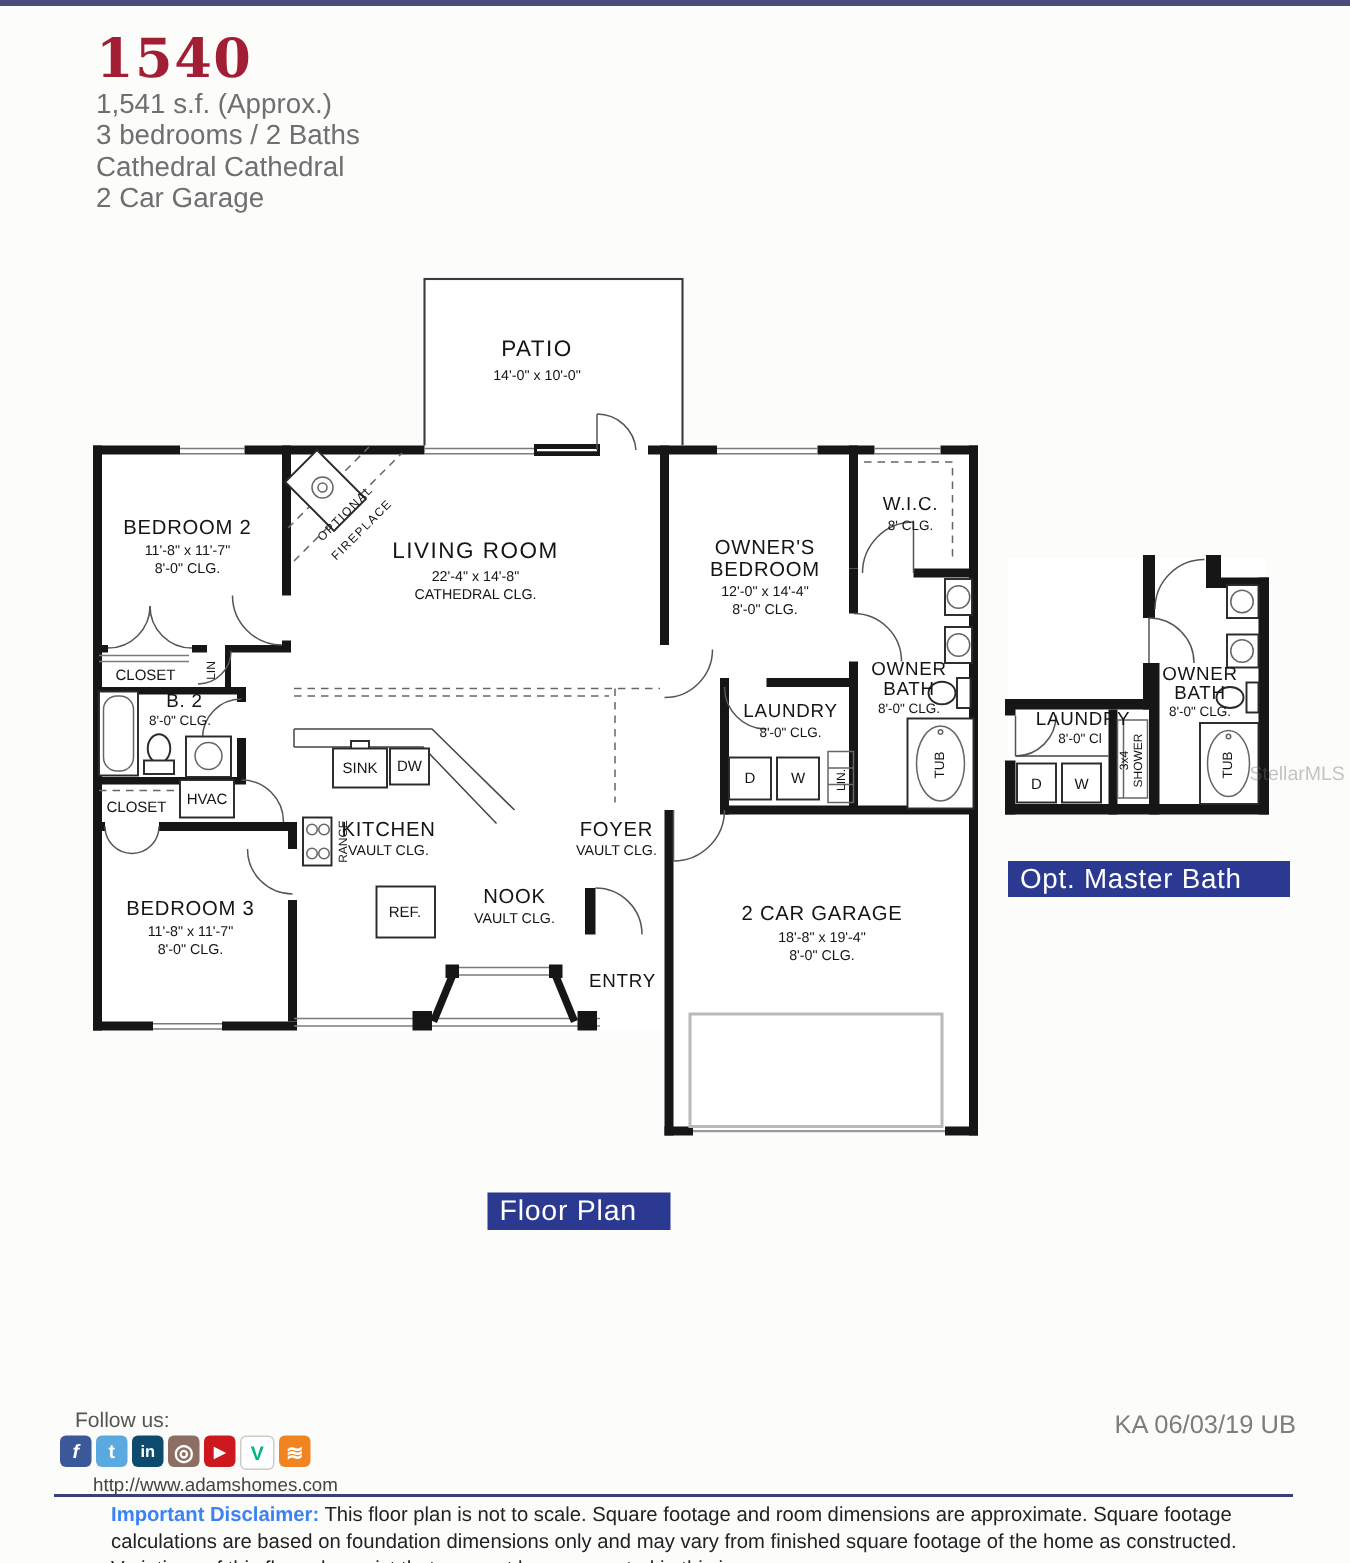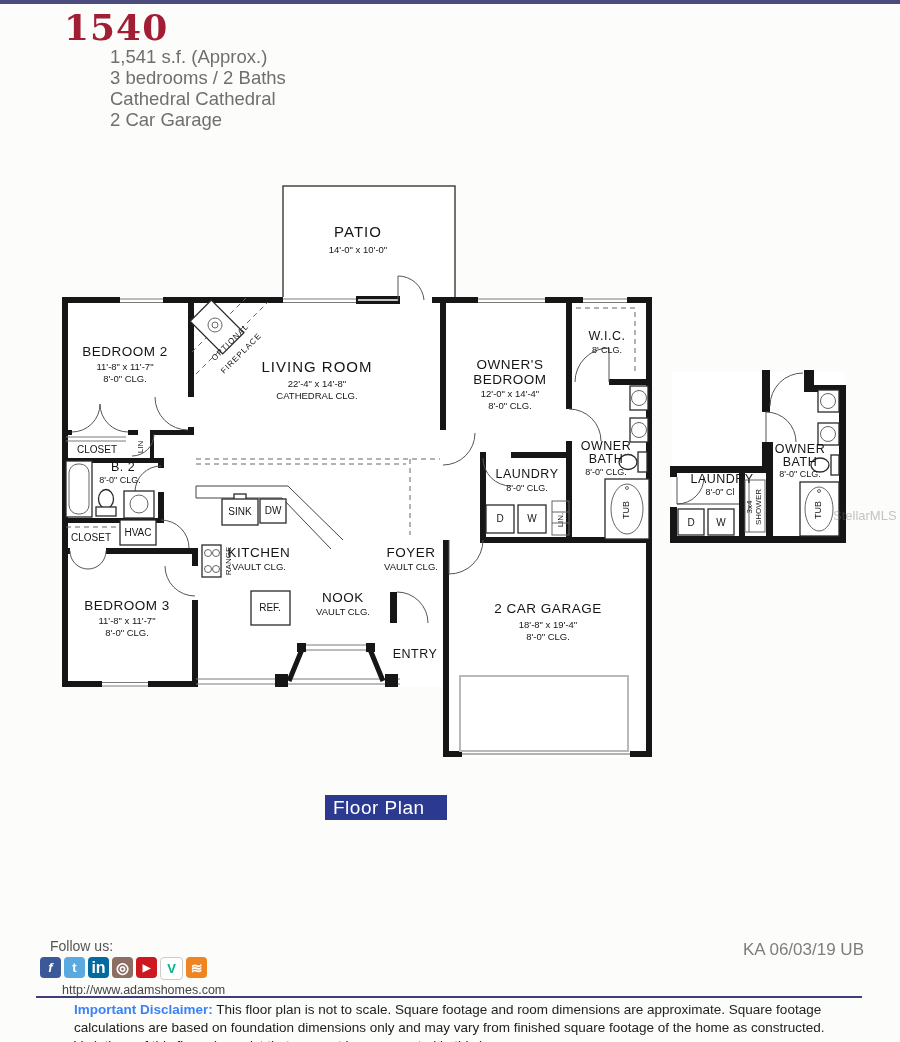--- a/index.html
+++ b/index.html
@@ -2,22 +2,22 @@
 <html><head>
 <meta charset="utf-8">
 <style>
   html,body{margin:0;padding:0;}
   body{background:#e8e8e8;}
   #page{position:relative;width:900px;height:1042px;background:#fcfcfb;overflow:hidden;
         font-family:"Liberation Sans",sans-serif;}
   #topbar{position:absolute;left:0;top:0;width:100%;height:4px;background:#4b4b7d;}
   
   #hdr{position:absolute;left:64px;top:8px;}
-  #model{font-family:"DejaVu Serif",serif;font-weight:bold;font-size:36px;color:#a21e35;line-height:38px;letter-spacing:1px;}
-  .spec{font-size:18.5px;color:#6f6f6f;line-height:21px;margin-left:46px;}
+  #model{font-family:"DejaVu Serif",serif;font-weight:bold;font-size:36px;color:#a21e35;line-height:38px;letter-spacing:1px;margin-top:12px;}
+  .spec{font-size:18.5px;color:#6f6f6f;line-height:21px;}
   
   svg{position:absolute;left:0;top:0;}
   svg text{font-family:"Liberation Sans",sans-serif;fill:#151515;}
   .wl{fill:#161616;}
   .thin{fill:#fff;stroke:#3a3a3a;stroke-width:1.4;}
   .fix{fill:#fff;stroke:#2a2a2a;stroke-width:1.3;}
   .fx2{fill:none;stroke:#666;stroke-width:1;}
   .arc{fill:none;stroke:#555;stroke-width:1;}
   .win{stroke:#7a7a7a;stroke-width:1;}
   .dash{fill:none;stroke:#666;stroke-width:1;stroke-dasharray:5 4;}
@@ -344,31 +344,32 @@
       <text class="t8" transform="translate(752,507) rotate(-90)">3x4</text>
       <text class="t8" transform="translate(761,507) rotate(-90)">SHOWER</text>
       <text class="sm" x="800" y="453">OWNER</text>
       <text class="sm" x="800" y="466">BATH</text>
       <text class="xs" x="800" y="477">8'-0" CLG.</text>
       <text class="xs" transform="translate(821,510) rotate(-90)">TUB</text>
     </g>
   </svg>
 
   <div id="floorlabel" class="navy-label">Floor Plan</div>
+  <div id="optlabel" class="navy-label">Opt. Master Bath</div>
   <div id="wm">StellarMLS</div>
 
   <div id="follow">Follow us:</div>
   <div id="social">
     <span class="sicon" style="background:#3b5998;color:#fff;font-style:italic">
         <span>f</span>
       </span>
     <span class="sicon" style="background:#5aaae0;color:#fff">
         <span>t</span>
       </span>
-    <span class="sicon" style="background:#0369a1;color:#fff;font-size:16px">
+    <span class="sicon" style="background:#0c4a6e;color:#fff;font-size:11px">
         <span>in</span>
       </span>
     <span class="sicon" style="background:#8d6e63;color:#fff;font-size:15px">
         <span>◎</span>
       </span>
     <span class="sicon" style="background:#cc181e;color:#fff;font-size:10px">
         <span>▶</span>
       </span>
     <span class="sicon" style="background:#fff;color:#00b488;border:1px solid #ccc">
         <span>V</span>

